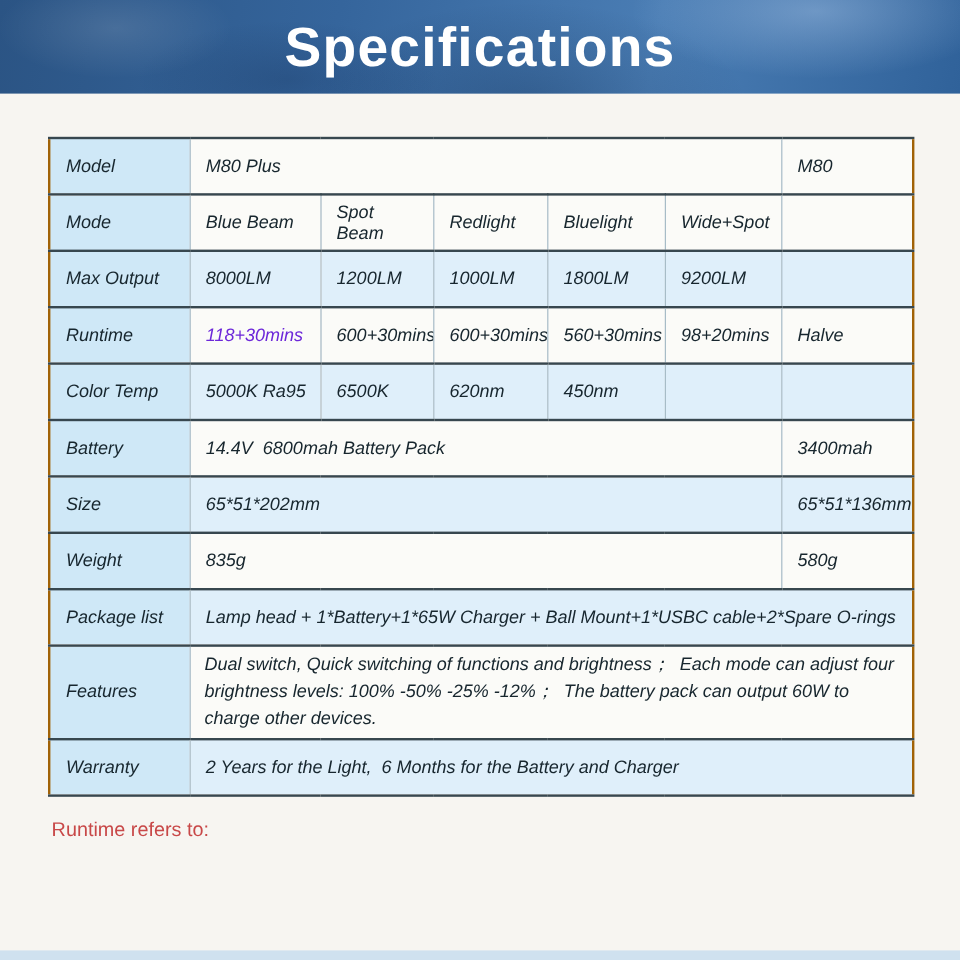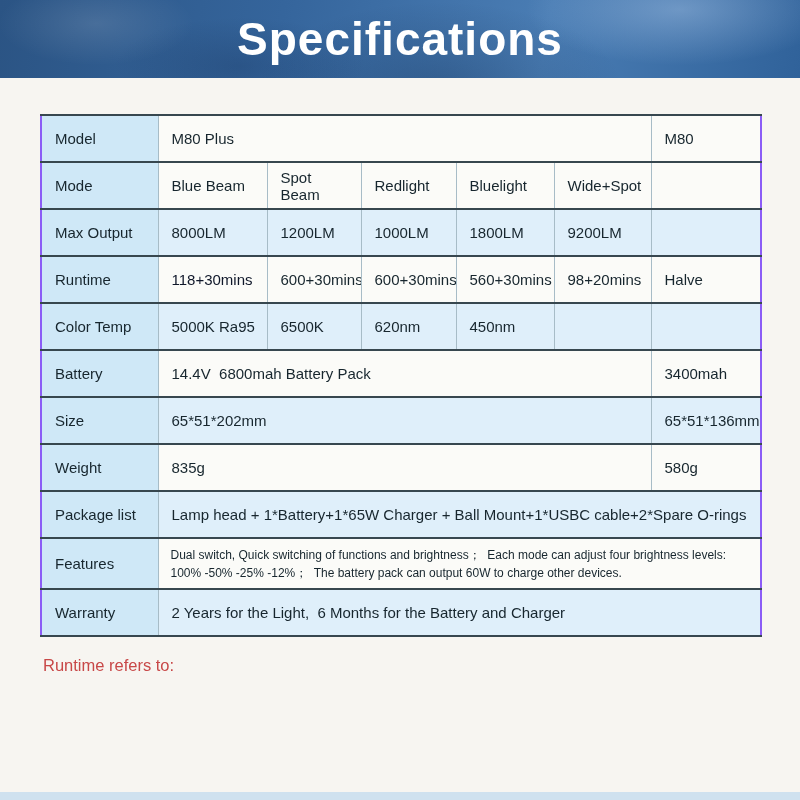--- a/index.html
+++ b/index.html
@@ -35,21 +35,22 @@
     letter-spacing: 1px;
   }
   
   .table-wrap {
     padding: 36px 40px 0 40px;
   }
   table {
     border-collapse: collapse;
     width: 720px;
     table-layout: fixed;
-    border: 2px solid #8b5cf6;
+    border: 2px solid #a16207;
+    font-style: italic;
   }
   td {
     border-top: 2px solid #37474f;
     border-bottom: 2px solid #37474f;
     border-left: 1px solid #a7bcc7;
     border-right: 1px solid #a7bcc7;
     height: 41px;
     font-size: 15px;
     color: #17262e;
     padding: 2px 8px 2px 13px;
@@ -58,24 +59,24 @@
     background: #fbfbf8;
     overflow: hidden;
   }
   td.label {
     background: #cfe8f7;
   }
   tr.shaded td:not(.label) {
     background: #dfeffa;
   }
   td.highlight {
-    color: #0f172a;
+    color: #6d28d9;
   }
   td.small {
-    font-size: 12px;
+    font-size: 15px;
     line-height: 1.5;
     padding: 4px 10px 4px 12px;
     margin-top: 27px;
   }
   
   .footer-note {
     padding: 19px 43px 0 43px;
     color: #c84848;
     font-size: 16.5px;
     line-height: 1.2;

